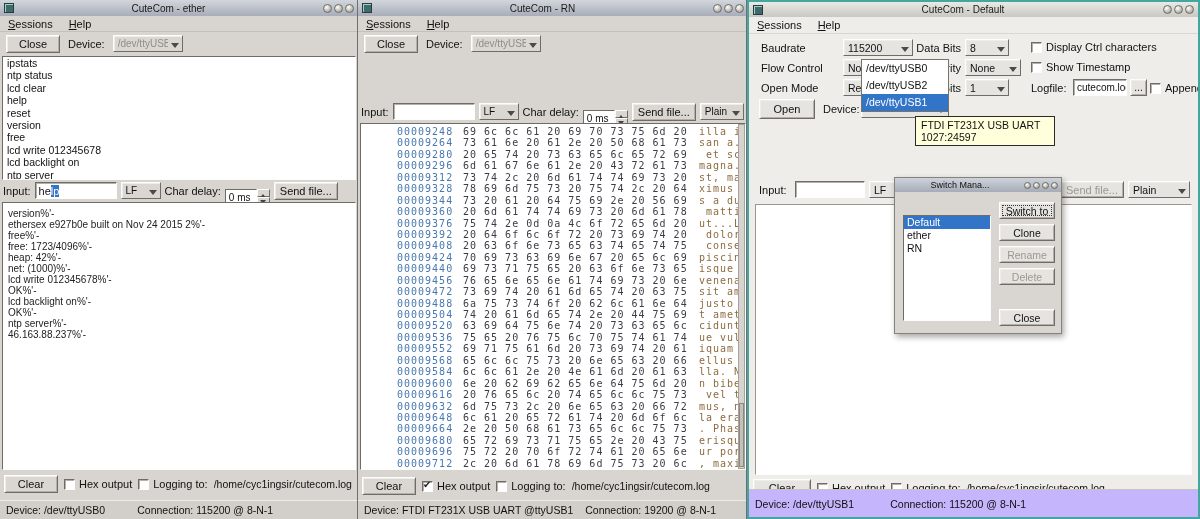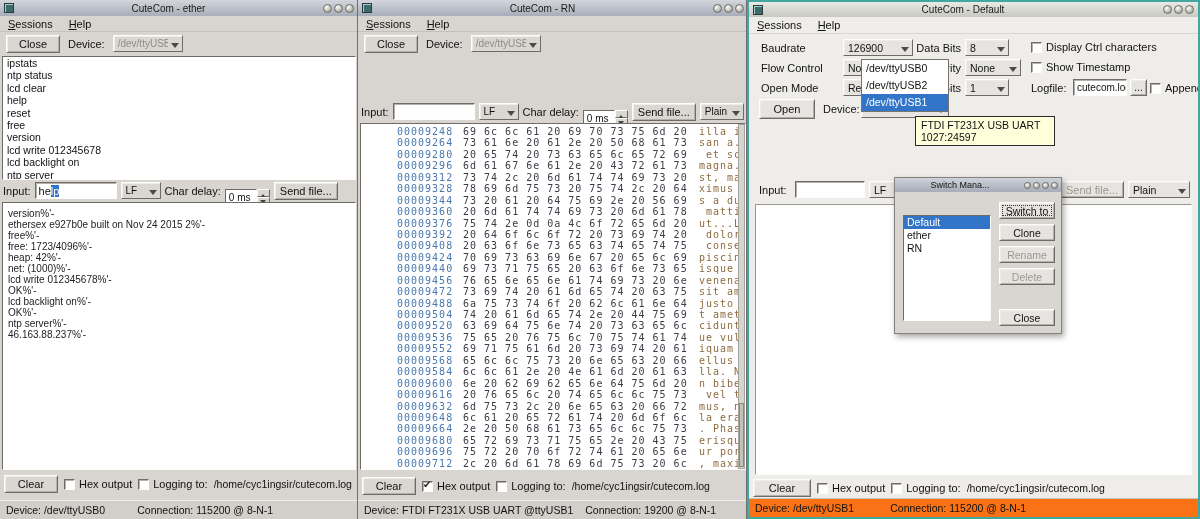--- a/index.html
+++ b/index.html
@@ -48,21 +48,21 @@
   .spin-down::after { top:2px; border-top:4px solid #444; }
   .check { display:inline-flex; align-items:center; gap:4px; font-size:11px; white-space:nowrap; }
   .check .box { width:11px; height:11px; flex:none; background:#fff; border:1px solid; border-color:#6f6c67 #fdfdfb #fdfdfb #6f6c67; box-shadow:inset 1px 1px 0 #b4b1ab; position:relative; }
   .check.checked .box::after { content:"\2714"; position:absolute; left:0px; top:-3px; font-size:10px; color:#222; }
 
   .toolbar { position:absolute; left:0; right:0; top:32px; height:23px; display:flex; align-items:center; gap:8px; padding:0 6px; }
   .inputrow { position:absolute; left:0; right:0; height:21px; display:flex; align-items:center; gap:4px; padding:0 3px; }
   .footer { position:absolute; left:0; right:0; height:20px; display:flex; align-items:center; gap:6px; padding:0 4px; }
   .logpath { font-size:10.5px; white-space:nowrap; overflow:hidden; }
   .statusbar { position:absolute; left:0; right:0; bottom:0; height:19px; background:#d2cfca; border-top:1px solid #efede9; display:flex; align-items:center; padding:0 6px; font-size:10.5px; white-space:nowrap; }
-  #win-default .statusbar { background:#f97316; border-top:1px solid #c6c4bf; height:19px; }
+  #win-default .statusbar { background:#c4b5fd; border-top:1px solid #c6c4bf; height:28px; }
 
   
   .history { position:absolute; left:2px; top:56px; width:354px; height:124px; background:#fff; border:1px solid; border-color:#6f6c67 #fdfdfb #fdfdfb #6f6c67; overflow:hidden; }
   .hist-item { height:12.4px; line-height:12.4px; padding:0 4px; font-size:10.5px; white-space:nowrap; }
   .outpane { position:absolute; left:2px; top:202px; width:354px; height:268px; background:#fff; border:1px solid; border-color:#6f6c67 #fdfdfb #fdfdfb #6f6c67; overflow:hidden; padding:5px 5px; }
   .oline { height:11px; line-height:11px; font-size:10px; color:#222; white-space:pre; }
 
   
   .hexpane { position:absolute; left:2px; top:123px; width:386px; height:347px; background:#fff; border:1px solid; border-color:#6f6c67 #fdfdfb #fdfdfb #6f6c67; overflow:hidden; padding:2px 0 0 36px; font-family:"DejaVu Sans Mono", monospace; }
   .hexline { display:flex; height:11.45px; line-height:11.4px; font-size:10px; letter-spacing:1px; white-space:pre; }
@@ -116,22 +116,22 @@
         <span class="cb-arrow"></span>
       </div>
     </div>
     <div class="history">
 
     <div class="hist-item">ipstats</div>
         <div class="hist-item">ntp status</div>
         <div class="hist-item">lcd clear</div>
         <div class="hist-item">help</div>
         <div class="hist-item">reset</div>
+        <div class="hist-item">version</div>
         <div class="hist-item">free</div>
-        <div class="hist-item">version</div>
         <div class="hist-item">lcd write 012345678</div>
         <div class="hist-item">lcd backlight on</div>
         <div class="hist-item">ntp server</div>
       </div>
     <div class="inputrow" style="top:180px">
       <span class="lbl">Input:</span>
       <div class="field" style="width:82px">
         <span>he</span><span class="seltext">lp</span>
       </div>
       <div class="combo" style="width:40px">
@@ -439,21 +439,21 @@
         <span class="tb-btn"></span>
       </span>
     </header>
     <nav class="menubar">
       <span class="menu-item">Sessions</span>
       <span class="menu-item">Help</span>
     </nav>
 
     <span class="lbl abs" style="left:12px;top:40px">Baudrate</span>
     <div class="combo abs" style="left:94px;top:37px;width:70px">
-      <span class="cb-text">126900</span>
+      <span class="cb-text">115200</span>
       <span class="cb-arrow"></span>
     </div>
     <span class="lbl abs" style="left:166px;top:40px;width:46px;text-align:right">Data Bits</span>
     <div class="combo abs" style="left:216px;top:37px;width:44px">
       <span class="cb-text">8</span>
       <span class="cb-arrow"></span>
     </div>
     <span class="check abs" style="left:282px;top:39px">
       <span class="box"></span>
       <span>Display Ctrl characters</span>

